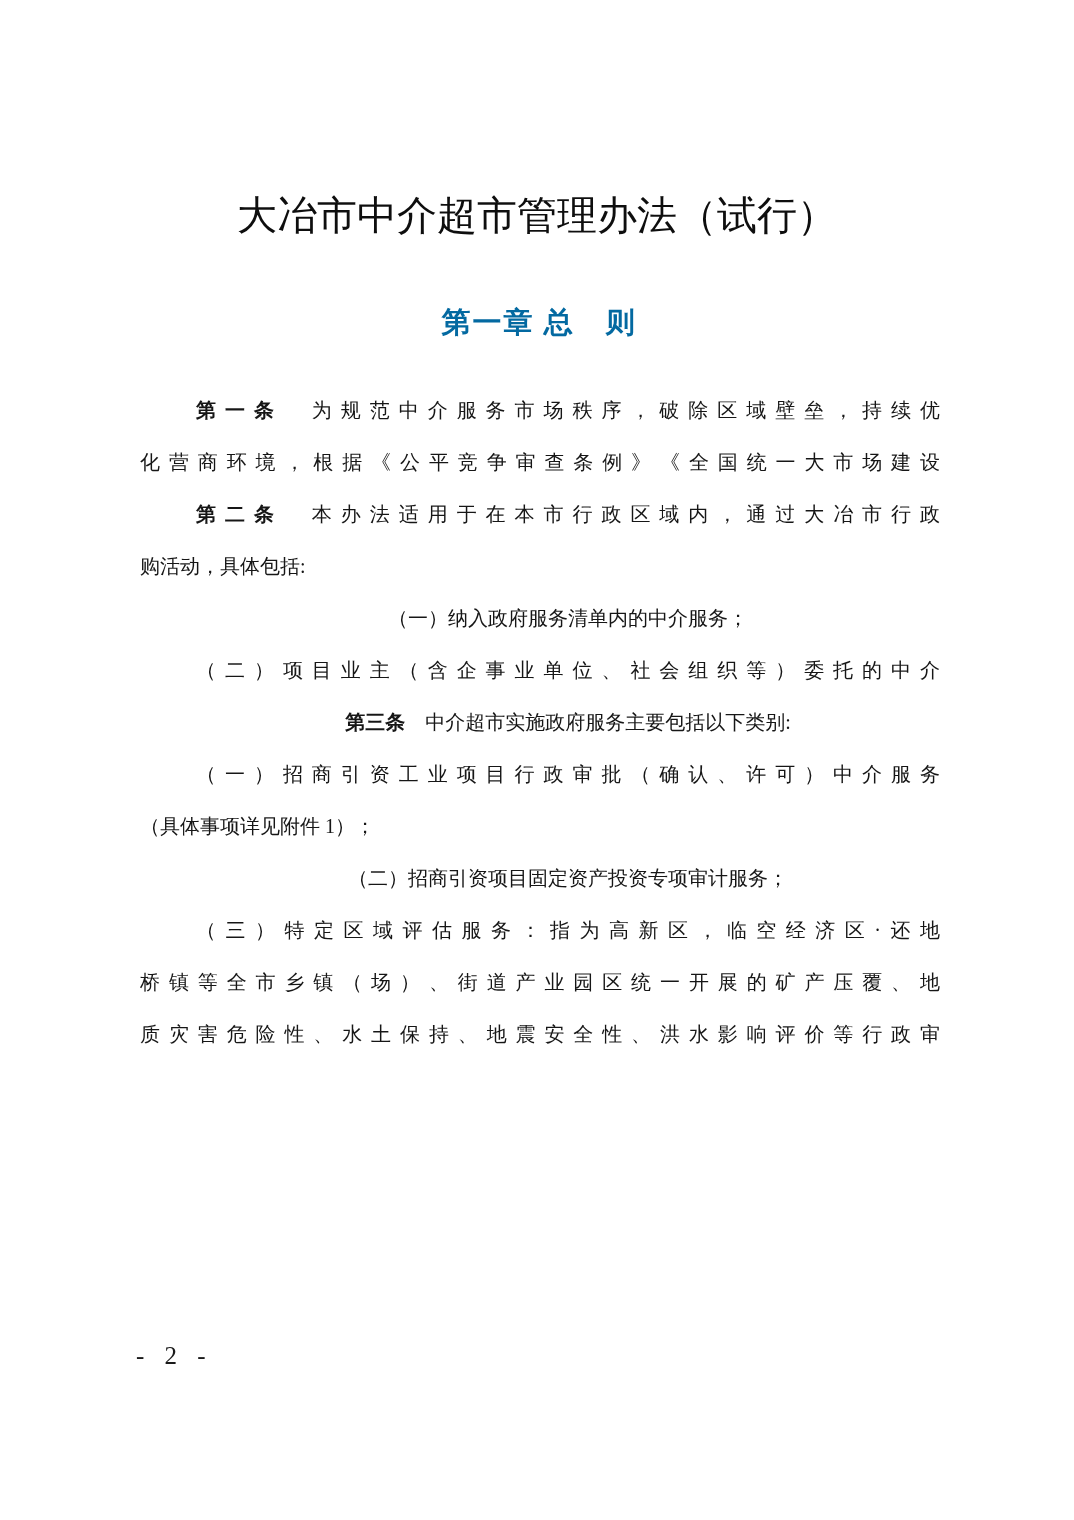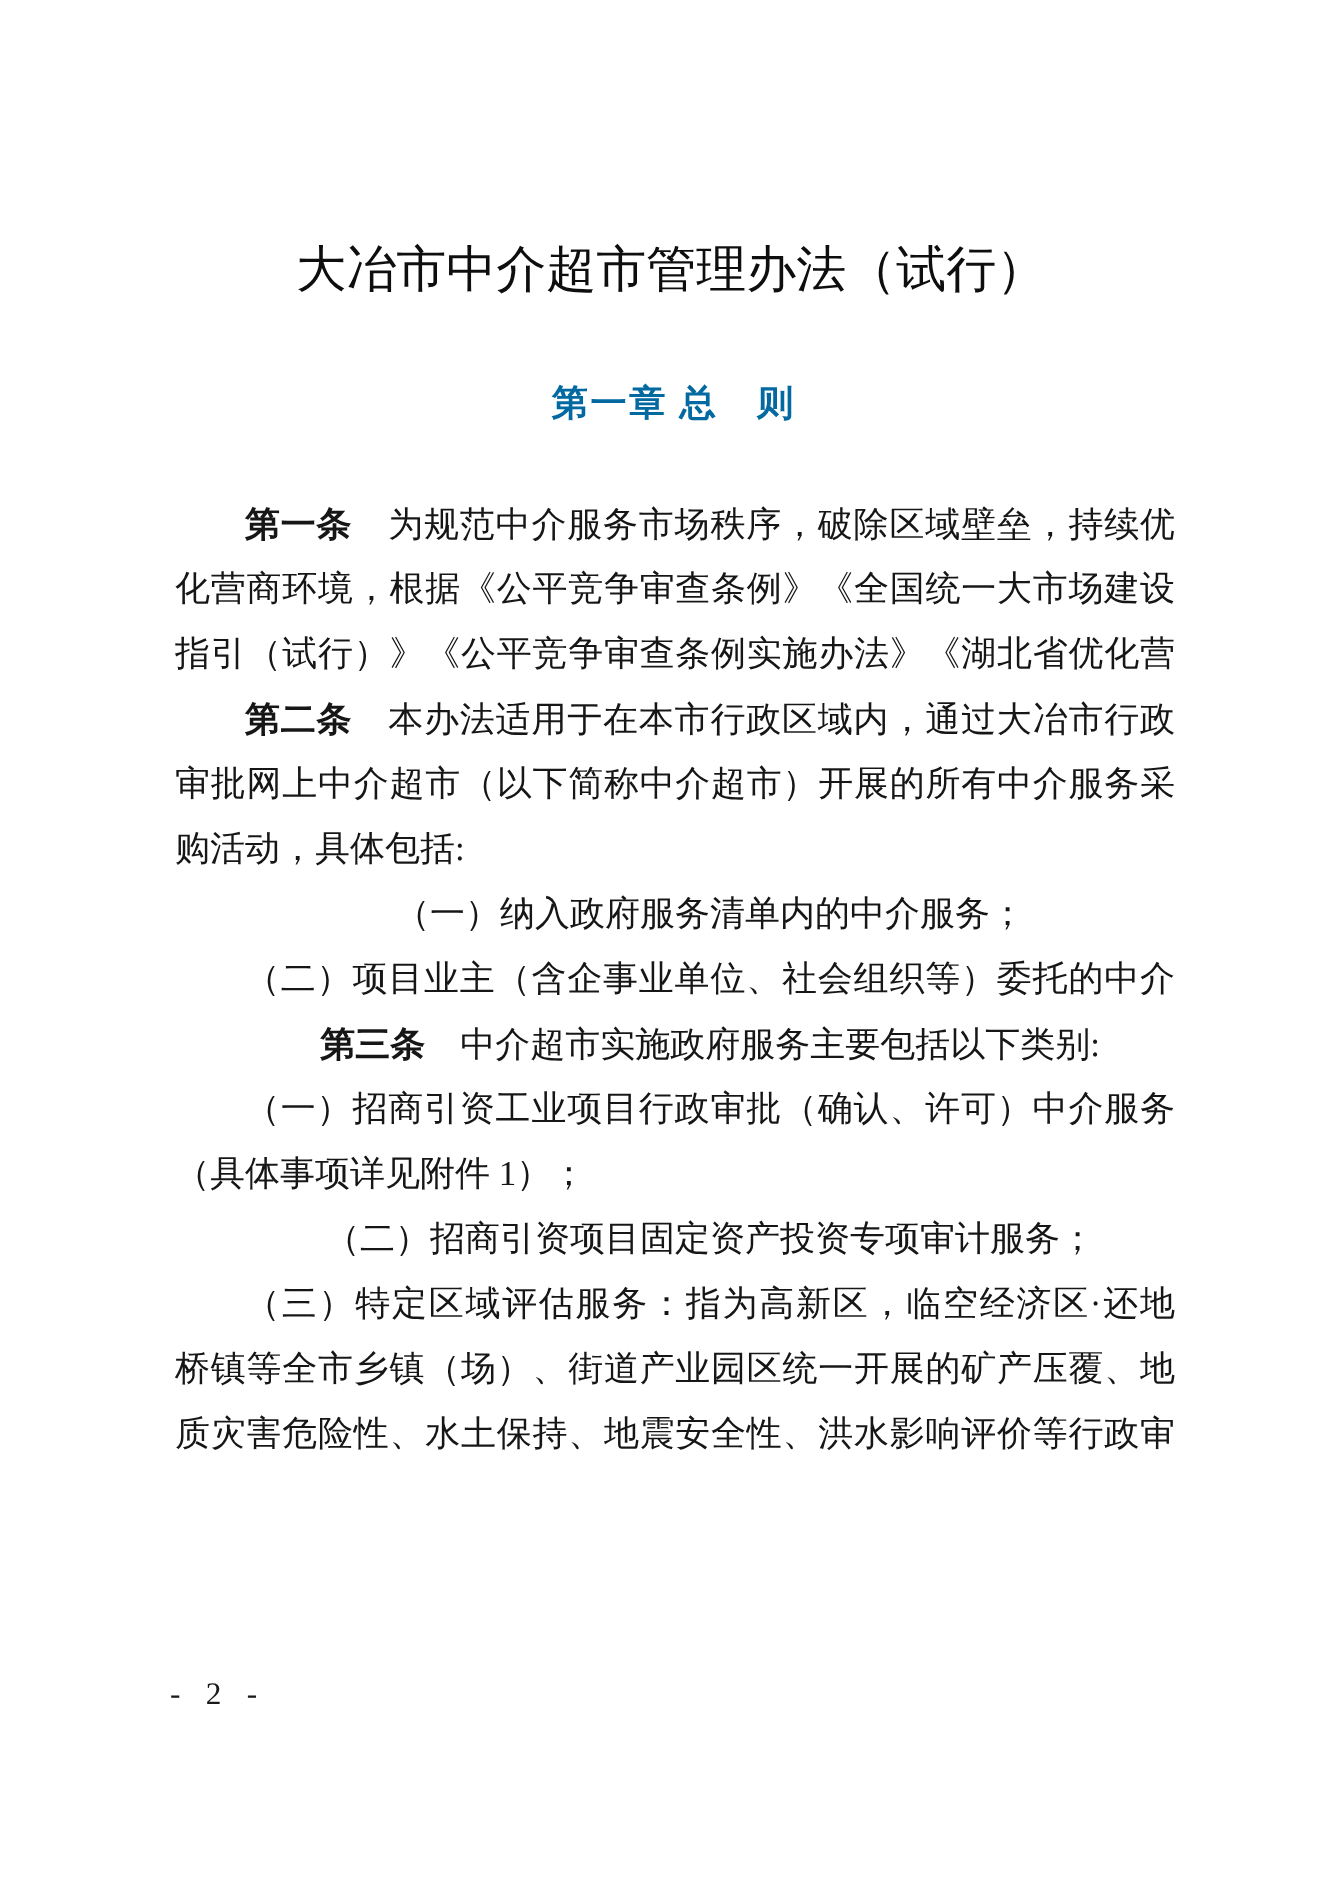--- a/index.html
+++ b/index.html
@@ -36,24 +36,24 @@
     width: 100%;
     margin: 2px;
     text-align: center;
     font-size: 29px;
     font-weight: 700;
     letter-spacing: 2px;
     color: #0369a1;
   }
   .doc-body {
     position: absolute;
-    top: 394px;
+    top: 384px;
     left: 140px;
     width: 800px;
-    font-size: 28px;
+    font-size: 20px;
     line-height: 52px;
     color: #161616;
   }
   .line {
     height: 52px;
     overflow: hidden;
     white-space: nowrap;
   }
   .line.j {
     white-space: normal;
@@ -79,23 +79,21 @@
 </style>
 </head>
 <body>
 
 <div class="page">
   <h1 class="title">大冶市中介超市管理办法（试行）</h1>
   <h2 class="chapter">第一章 总　则</h2>
   <div class="doc-body" id="doc-body">
       <div class="line j ind"><span class="kw">第一条</span><span class="txt">　为规范中介服务市场秩序，破除区域壁垒，持续优</span></div>
       <div class="line j"><span class="txt">化营商环境，根据《公平竞争审查条例》《全国统一大市场建设</span></div>
-      <div class="line j"><span class="txt">指引（试行）》《公平竞争审查条例实施办法》《湖北省优化营</span></div>
       <div class="line j ind"><span class="kw">第二条</span><span class="txt">　本办法适用于在本市行政区域内，通过大冶市行政</span></div>
-      <div class="line j"><span class="txt">审批网上中介超市（以下简称中介超市）开展的所有中介服务采</span></div>
       <div class="line"><span class="txt">购活动，具体包括:</span></div>
       <div class="line ind"><span class="txt">（一）纳入政府服务清单内的中介服务；</span></div>
       <div class="line j ind"><span class="txt">（二）项目业主（含企事业单位、社会组织等）委托的中介</span></div>
       <div class="line ind"><span class="kw">第三条</span><span class="txt">　中介超市实施政府服务主要包括以下类别:</span></div>
       <div class="line j ind"><span class="txt">（一）招商引资工业项目行政审批（确认、许可）中介服务</span></div>
       <div class="line"><span class="txt">（具体事项详见附件 1）；</span></div>
       <div class="line ind"><span class="txt">（二）招商引资项目固定资产投资专项审计服务；</span></div>
       <div class="line j ind"><span class="txt">（三）特定区域评估服务：指为高新区，临空经济区·还地</span></div>
       <div class="line j"><span class="txt">桥镇等全市乡镇（场）、街道产业园区统一开展的矿产压覆、地</span></div>
       <div class="line j"><span class="txt">质灾害危险性、水土保持、地震安全性、洪水影响评价等行政审</span></div>

